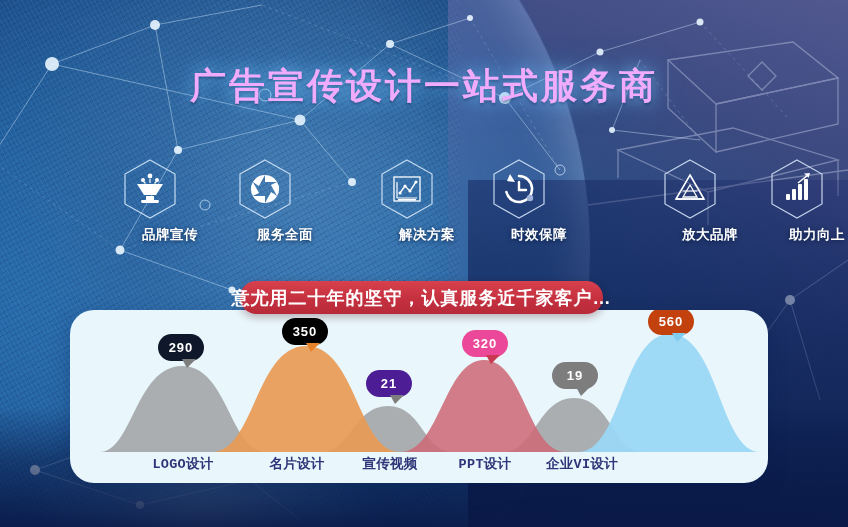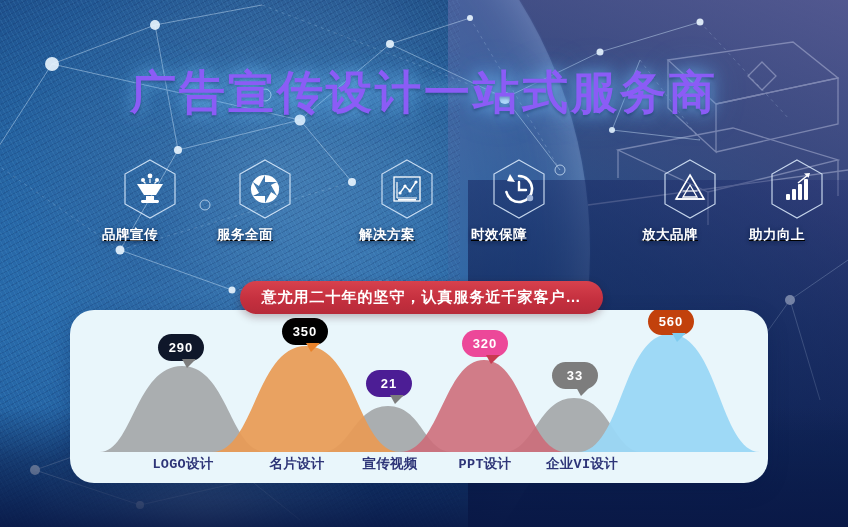--- a/index.html
+++ b/index.html
@@ -43,41 +43,41 @@
   }
   .bg-dark-right{position:absolute;right:0;top:180px;width:380px;height:347px;
     background:linear-gradient(200deg, rgba(30,40,110,.30) 0%, rgba(14,30,80,.80) 70%, rgba(10,25,70,.92) 100%);
   }
   svg.net{position:absolute;inset:0;width:848px;height:527px;}
   svg.arch{position:absolute;right:0;top:0;width:300px;height:230px;opacity:.55;}
 
   
   .title{
     position:absolute;left:0;right:0;top:62px;text-align:center;
-    font-size:46px;font-weight:bold;color:#8b5cf6;letter-spacing:3px;
+    font-size:36px;font-weight:bold;color:#f0abfc;letter-spacing:3px;
     text-shadow:0 0 16px rgba(120,200,255,.75), 0 0 34px rgba(80,170,255,.45), 0 2px 3px rgba(0,20,60,.5);
     font-family:"DejaVu Sans","Liberation Sans",sans-serif;
   }
 
   
   .icon-row{position:absolute;left:54px;top:158px;width:740px;height:92px;}
-  .icon-item{position:absolute;width:96px;text-align:left;text-decoration:underline;}
+  .icon-item{position:absolute;width:96px;text-align:right;}
   .hexwrap{position:relative;width:58px;height:62px;margin:0 auto;}
   .hexwrap svg{position:absolute;left:0;top:0;}
   .icon-label{margin-top:6px;font-size:13.5px;font-weight:bold;color:#ffffff;letter-spacing:.5px;
     text-shadow:0 1px 4px rgba(5,25,60,.8);}
 
   
   .pill{
     position:absolute;left:240px;top:281px;width:363px;height:33px;border-radius:17px;
     background:linear-gradient(180deg,#d7414d 0%,#c5303f 55%,#b72a39 100%);
     box-shadow:0 3px 8px rgba(60,10,20,.30);
     display:flex;align-items:center;justify-content:center;z-index:6;
   }
-  .pill-text{font-size:15px;font-weight:bold;color:#fff;letter-spacing:1px;white-space:nowrap;}
+  .pill-text{font-size:18px;font-weight:bold;color:#fff;letter-spacing:1px;white-space:nowrap;}
 
   
   .card{
     position:absolute;left:70px;top:310px;width:698px;height:173px;border-radius:24px;
     background:#e9f6fb;box-shadow:0 6px 20px rgba(5,25,70,.25);overflow:hidden;z-index:4;
   }
   .chart-area{position:absolute;left:0;top:0;width:698px;height:173px;}
   .chart-area svg{position:absolute;left:0;top:0;}
   .axis-labels{position:absolute;left:0;bottom:8px;width:698px;height:20px;font-family:Liberation Mono, monospace;}
   .axis-label{position:absolute;text-align:center;font-size:13.5px;font-weight:bold;
@@ -293,21 +293,21 @@
 
       <div class="bubble" style="left:392px;top:20px;color:#c8394f">
         <div class="bub-body" style="background:#ec4899">
           <span>320</span>
         </div>
         <div class="tail"></div>
       </div>
 
       <div class="bubble" style="left:482px;top:52px;color:#7d7d7d">
         <div class="bub-body" style="background:#7d7d7d">
-          <span>33</span>
+          <span>19</span>
         </div>
         <div class="tail"></div>
       </div>
 
       <div class="bubble" style="left:578px;top:-2px;color:#7fccef">
         <div class="bub-body" style="background:#c2410c">
           <span>560</span>
         </div>
         <div class="tail"></div>
       </div>

